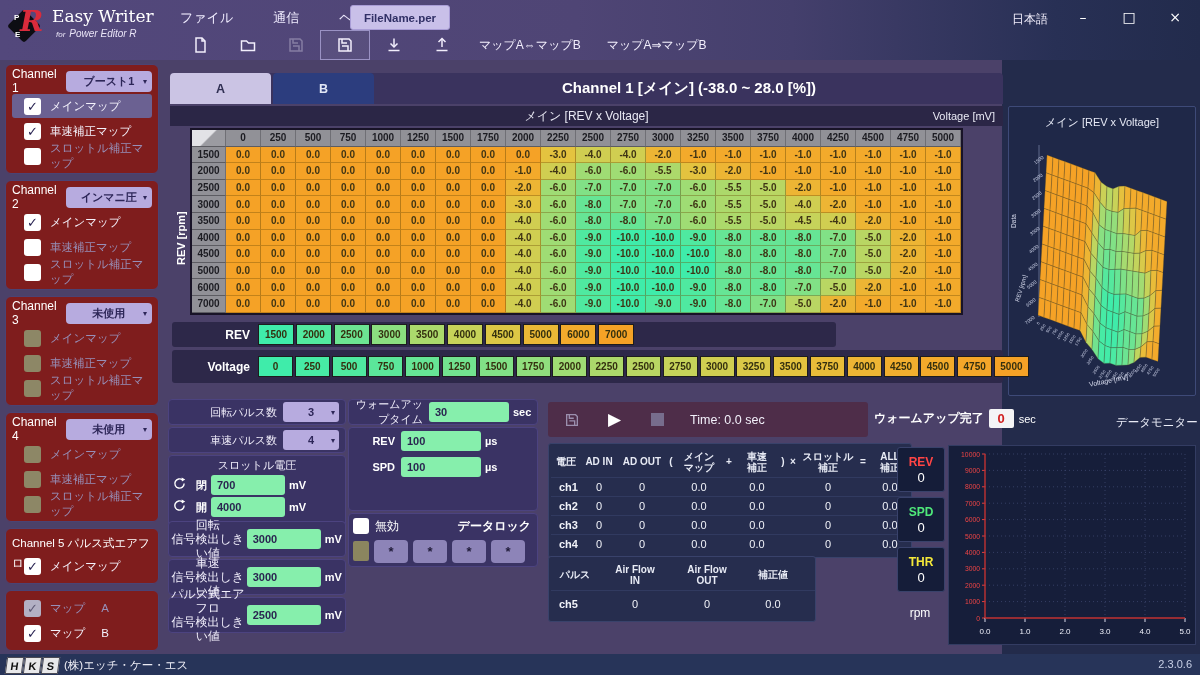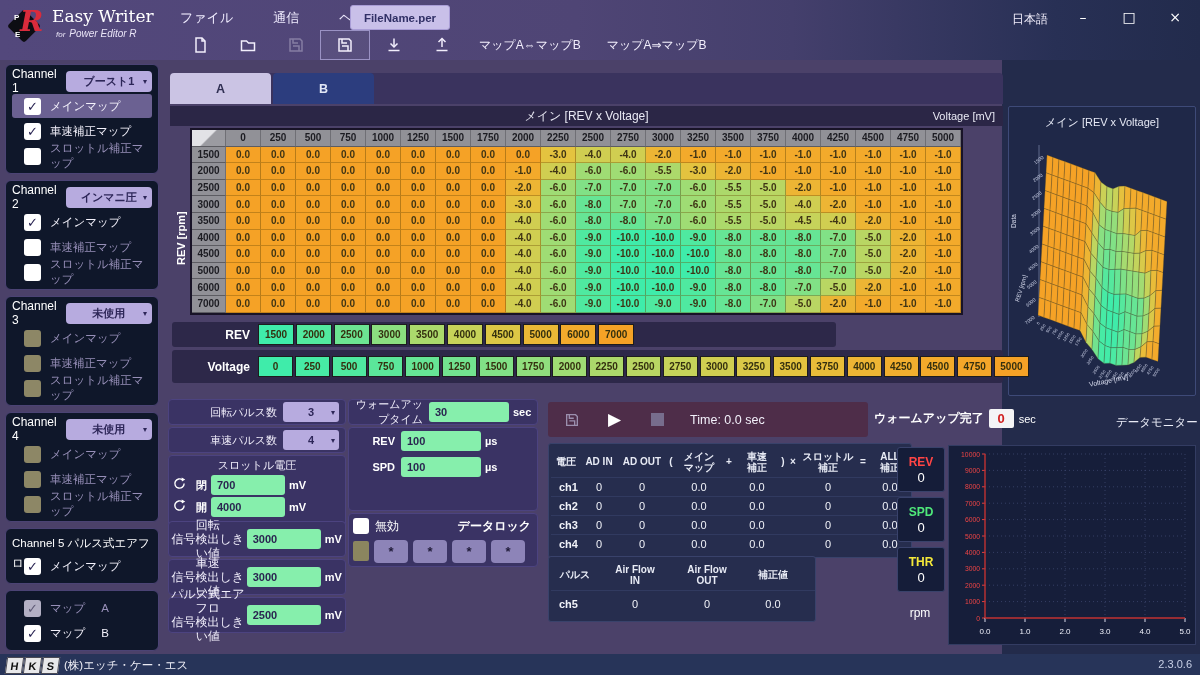--- a/index.html
+++ b/index.html
@@ -27,21 +27,21 @@
     font-family:"DejaVu Sans",sans-serif;}
   .toolbar{left:176px;top:30px;height:30px;display:flex;align-items:center;}
   .tb{width:48px;height:28px;display:flex;align-items:center;justify-content:center;}
   .tb svg{stroke:#f2eefc;fill:none;stroke-width:1.5;}
   .tb.dim svg{opacity:.32;}
   .tb.boxed{border:1px solid #9a92c4;background:rgba(255,255,255,.05);}
   .mapbtn{padding:0 13px;font-size:12px;color:#f2eefc;white-space:nowrap;}
 
   
   .sidebar{left:0;top:60px;width:164px;height:594px;padding-top:4px;box-sizing:border-box;}
-  .chbox{margin:0 5px 6px 5px;background:#0f172a;border:1px solid #4b4374;border-radius:6px;padding:4px 6px;}
+  .chbox{margin:0 5px 6px 5px;background:#7f1d1d;border:1px solid #4b4374;border-radius:6px;padding:4px 6px;}
   .ch-head{display:flex;align-items:center;justify-content:space-between;height:24px;margin-bottom:1px;}
   .ch-name{font-size:12px;color:#fff;}
   .ch5name{height:20px;line-height:20px;font-size:11.5px;}
   .ch-dd{width:88px;height:21px;background:#b7abdf;border-radius:4px;display:flex;align-items:center;justify-content:center;
     position:relative;color:#2d2658;font-size:11px;font-weight:700;}
   .ch-dd .caret{position:absolute;right:5px;font-size:8px;color:#2d2658;font-family:"DejaVu Sans",sans-serif;}
   .ch-item{display:flex;align-items:center;height:24px;padding-left:12px;border-radius:3px;margin:1px 0;}
   .ch-item.hl{background:#6b6192;}
   .cb{width:17px;height:17px;border-radius:3px;background:#fff;display:flex;align-items:center;justify-content:center;
     font-size:13px;font-weight:900;color:#241e4e;margin-right:9px;flex:none;font-family:"DejaVu Sans",sans-serif;}
@@ -562,20 +562,21 @@
             <span class="ch-label maps-suffix">B</span>
           </div>
         </div>
       </div>
     <div class="terminal">端子配置図</div>
   </div>
 
   <div class="abs tabstrip">
     <div class="abs tabA">A</div>
     <div class="abs tabB">B</div>
+    <div class="abs chtitle">Channel 1 [メイン] (-38.0 ~ 28.0 [%])</div>
   </div>
   <div class="abs thead2">
     <div class="c">メイン [REV x Voltage]</div>
     <div class="r">Voltage [mV]</div>
   </div>
 
   <div class="abs" id="map-wrap">
     <div class="abs rev-vert">REV [rpm]</div>
     <div id="map-grid">
         <div class="mg-corner"></div>

